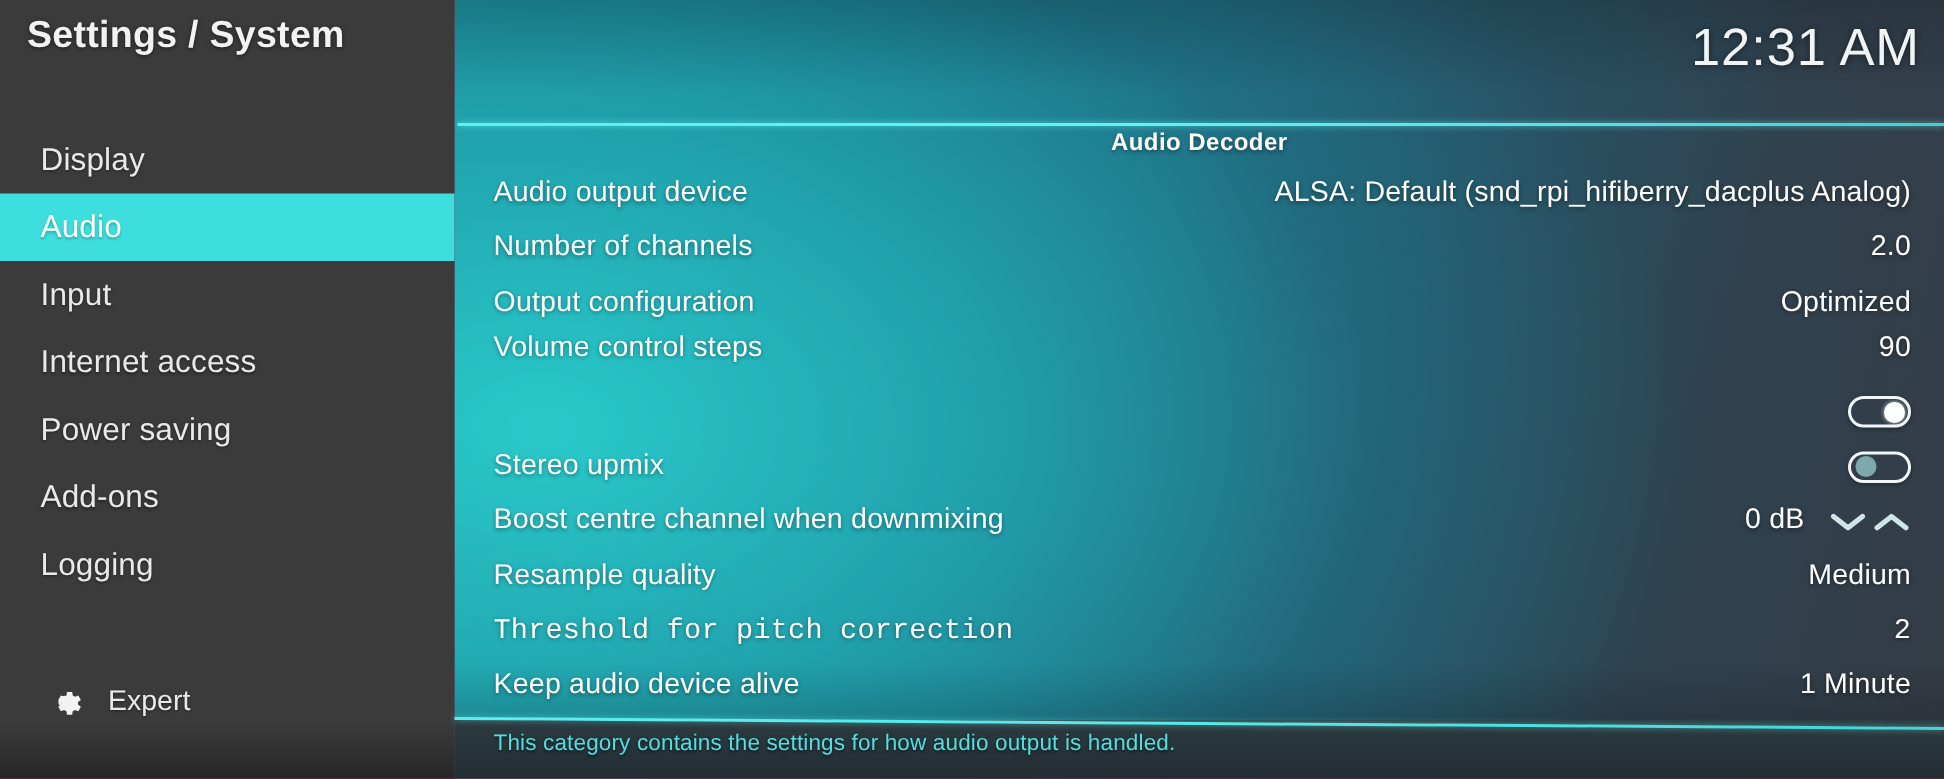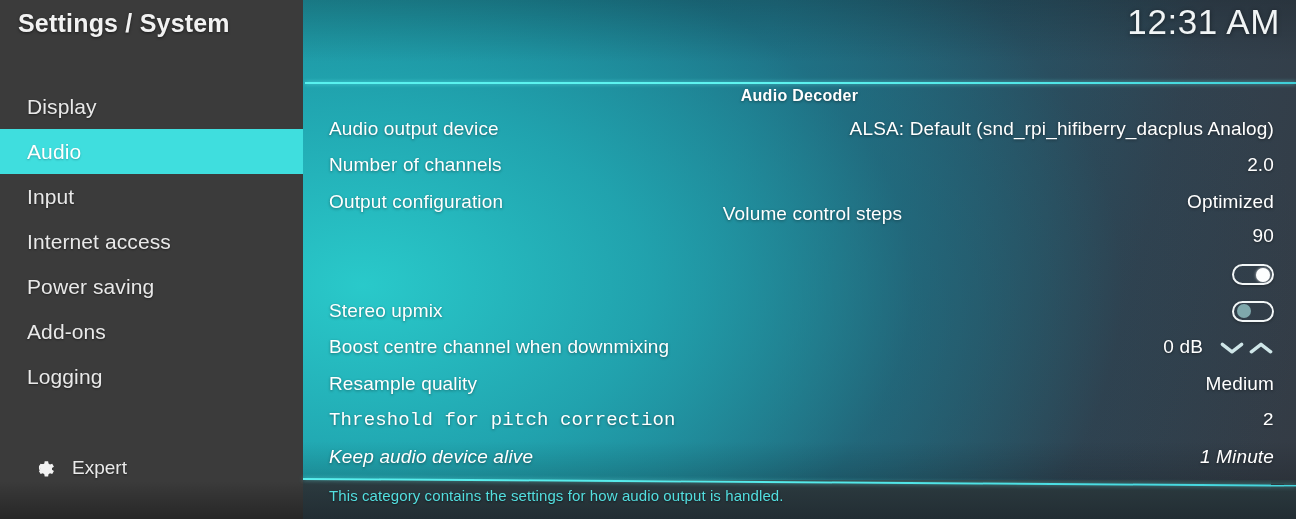--- a/index.html
+++ b/index.html
@@ -45,21 +45,21 @@
     position:absolute;
     left:18px; top:9px;
     font-size:25px; font-weight:600;
     color:#f2f2f2;
     letter-spacing:0.2px;
     text-shadow:0 1px 3px rgba(0,0,0,0.55);
     z-index:2;
   }
   #clock {
     position:absolute;
-    right:16px; top:2px;
+    right:16px; top:12px;
     font-size:35px; font-weight:300;
     color:#f0f4f5;
     letter-spacing:0.6px;
     text-shadow:0 1px 4px rgba(0,0,0,0.5);
     z-index:2;
   }
 
   
   #sidebar {
     position:absolute;
@@ -271,21 +271,21 @@
           <div class="srow-ctl">
             <div class="srow-value">2.0</div>
           </div>
         </div>
         <div class="srow" style="top: 72.8px;">
           <div class="srow-label">Output configuration</div>
           <div class="srow-ctl">
             <div class="srow-value">Optimized</div>
           </div>
         </div>
-        <div class="srow" style="top: 92px; flex-direction: column;">
+        <div class="srow" style="top: 103px;">
           <div class="srow-label">Volume control steps</div>
           <div class="srow-ctl">
             <div class="srow-value">90</div>
           </div>
         </div>
         <div class="srow" style="top: 145.6px;">
           <div class="srow-ctl">
             <div class="toggle on">
               <div class="knob"></div>
             </div>
@@ -322,21 +322,21 @@
           <div class="srow-ctl">
             <div class="srow-value">Medium</div>
           </div>
         </div>
         <div class="srow" style="top: 291.2px; font-family: Liberation Mono, monospace;">
           <div class="srow-label">Threshold for pitch correction</div>
           <div class="srow-ctl">
             <div class="srow-value">2</div>
           </div>
         </div>
-        <div class="srow" style="top: 327.6px; font-style: italic;">
+        <div class="srow" style="top: 327.6px;">
           <div class="srow-label">Keep audio device alive</div>
           <div class="srow-ctl">
             <div class="srow-value">1 Minute</div>
           </div>
         </div>
         <div class="srow" style="top: 364px;">
           <div class="srow-label"></div>
           <div class="srow-ctl">
             <div class="toggle on">
               <div class="knob"></div>

